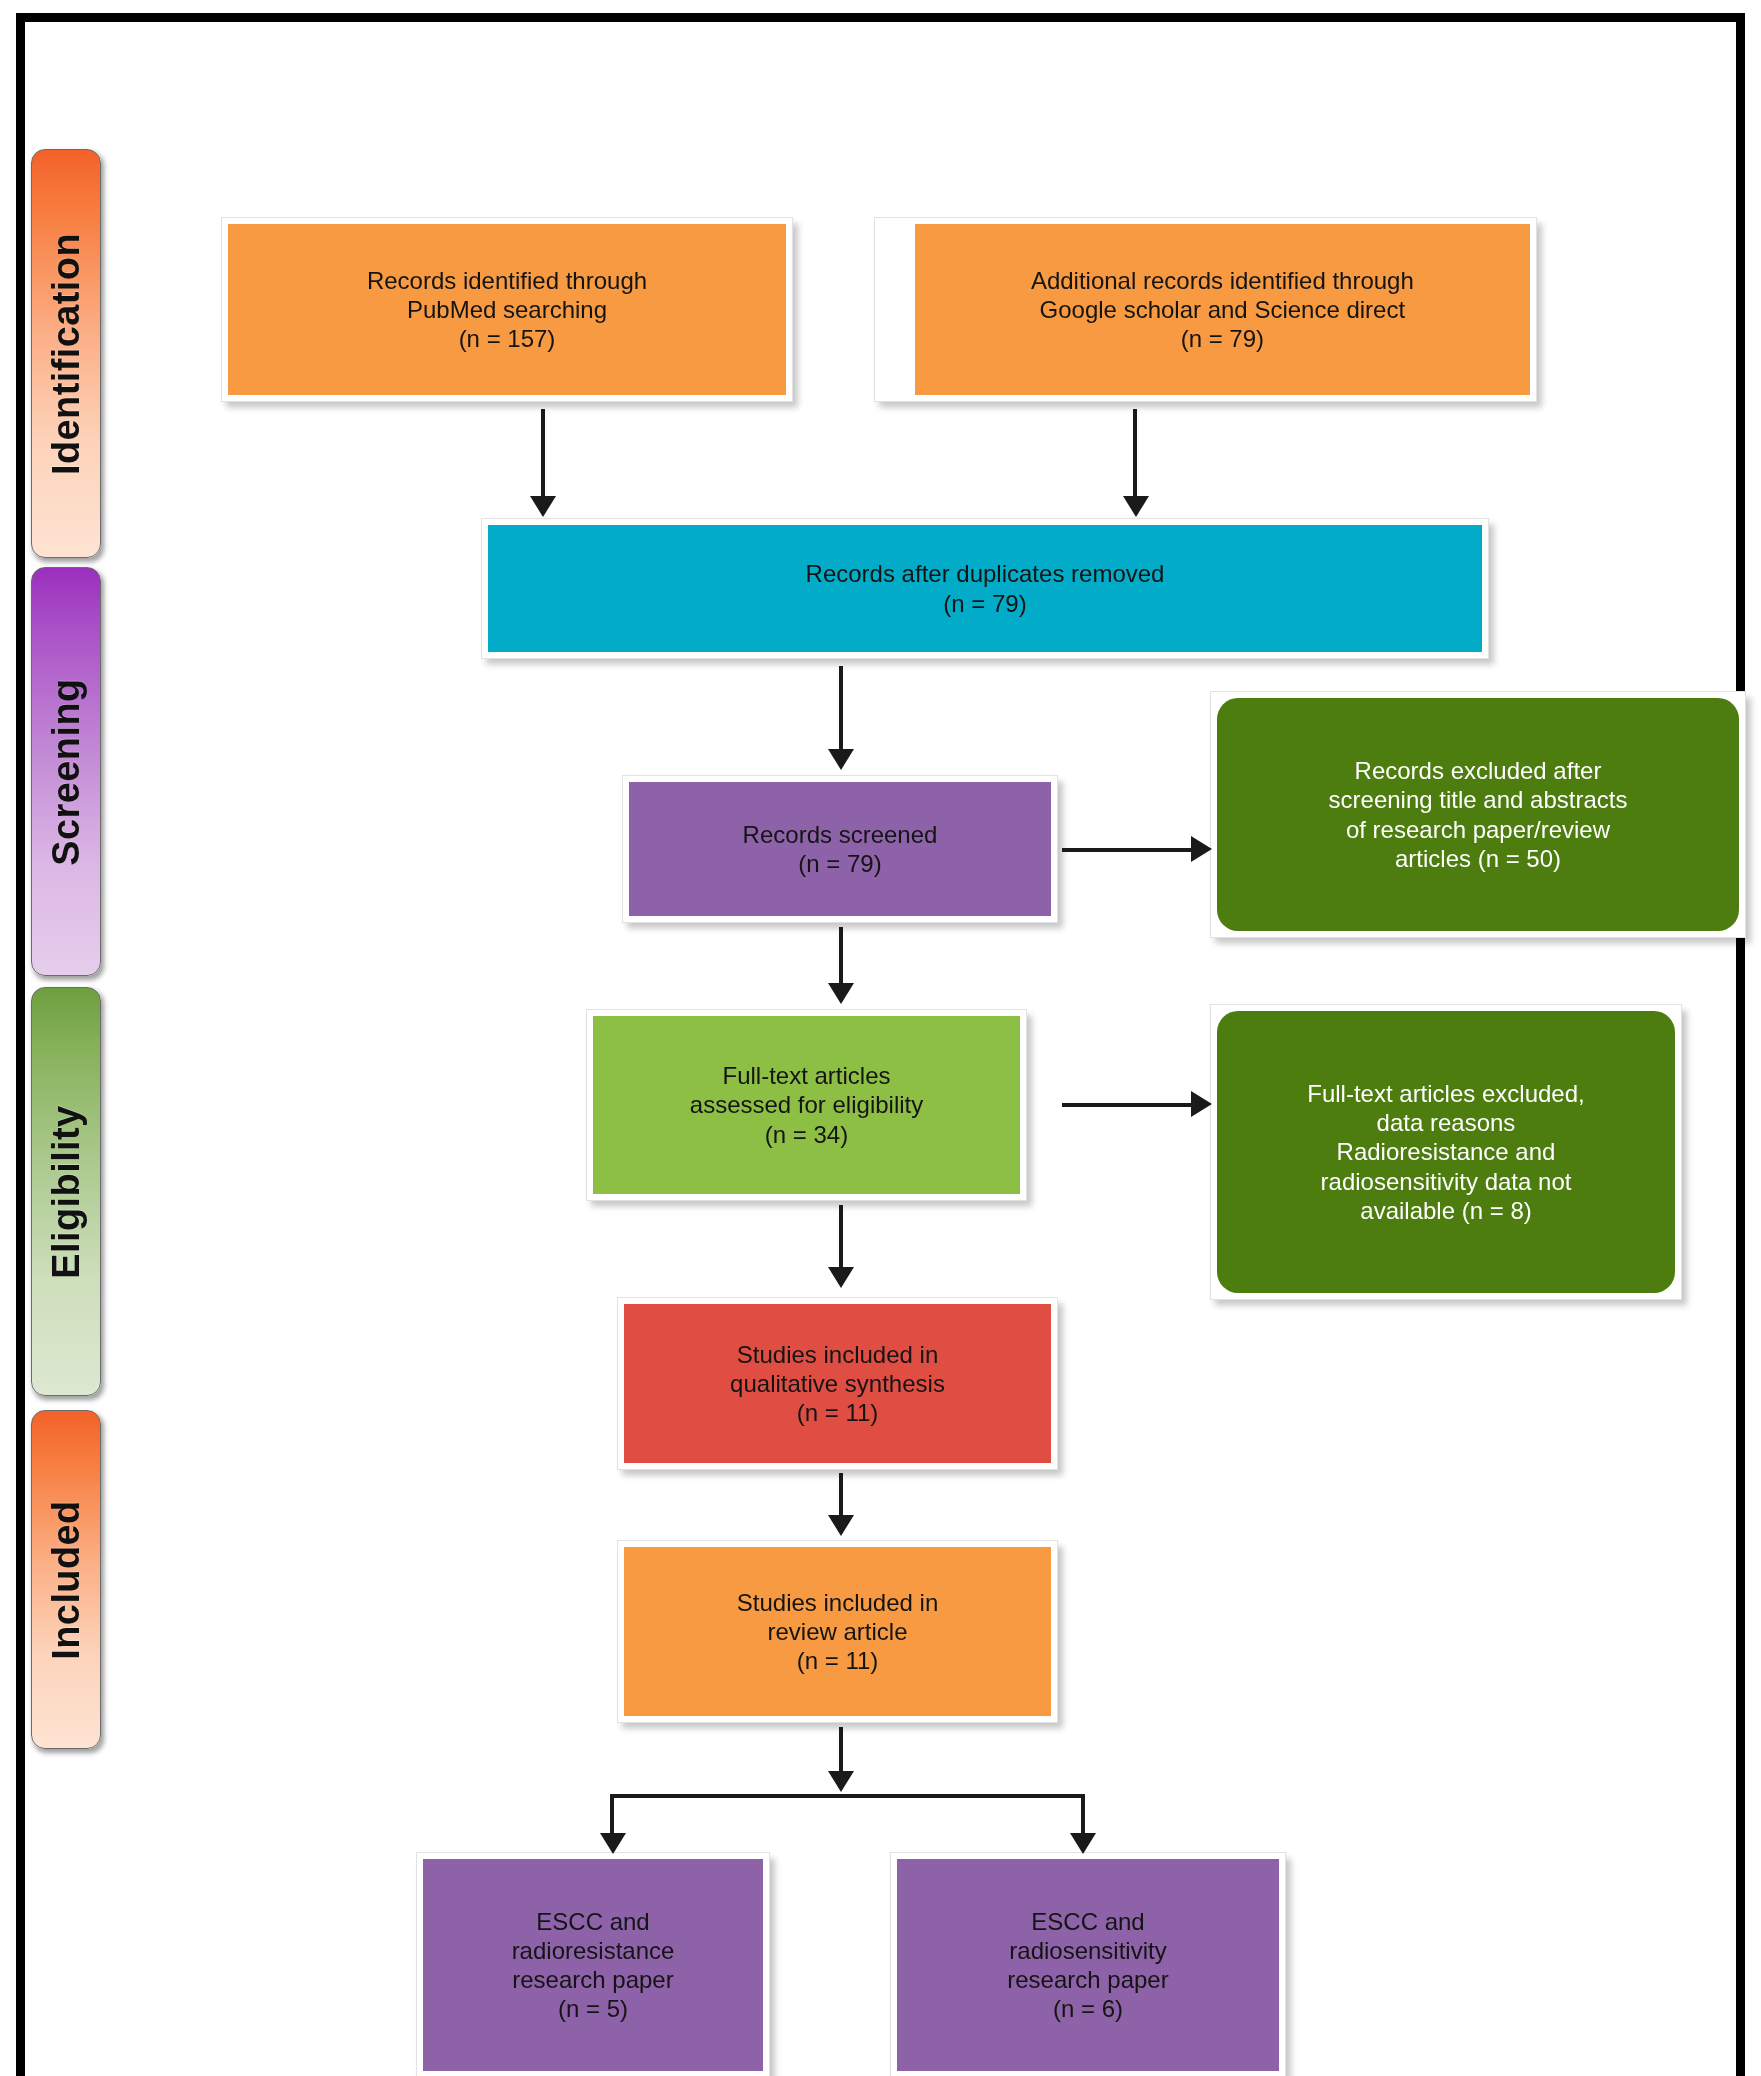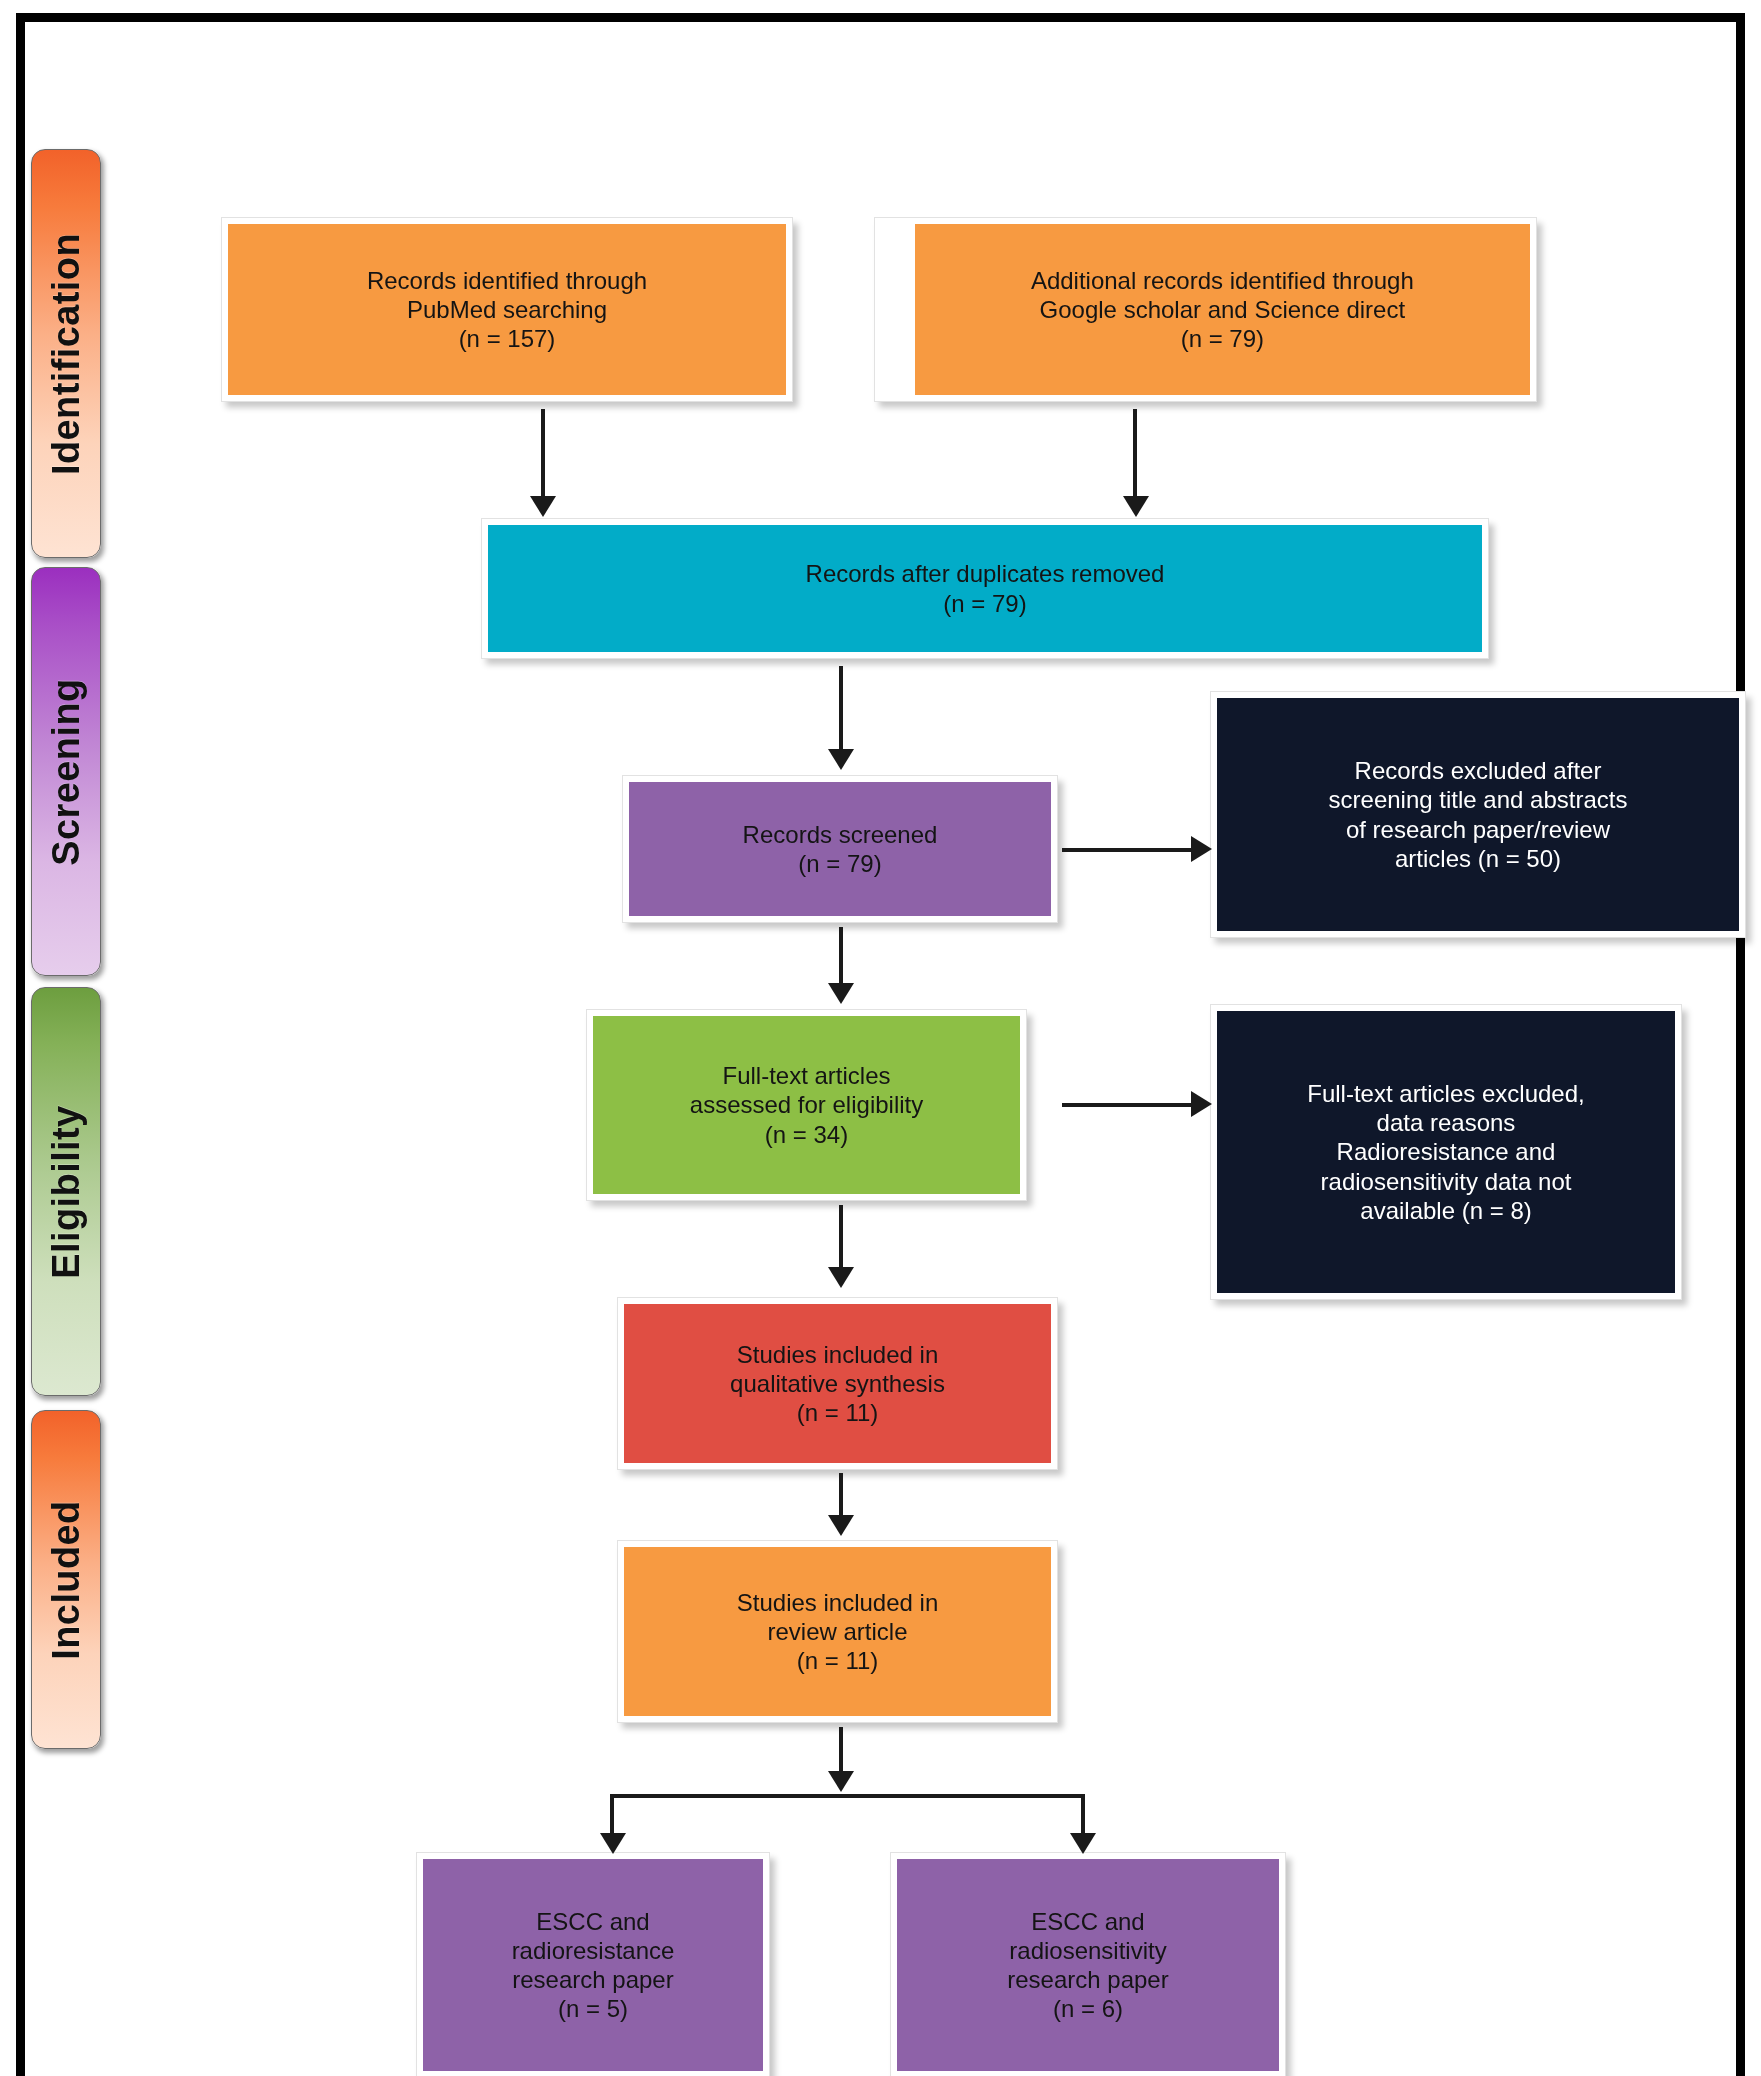--- a/index.html
+++ b/index.html
@@ -99,21 +99,21 @@
     font-size: 24px;
     color: #141414;
   }
   .node .fill .ln { display: block; white-space: nowrap; }
 
   .n-orange  .fill { background: #F79A41; }
   .n-cyan    .fill { background: #02ACC8; }
   .n-purple  .fill { background: #8E62A8; }
   .n-green   .fill { background: #8DBF45; }
   .n-red     .fill { background: #E04E43; }
-  .n-black   .fill { background: #0f172a; color: #ffffff; }
+  .n-black   .fill { background: #4d7c0f; color: #ffffff; border-radius: 21px; }
 
   
   #box-pubmed      { left: 221px;  top: 217px;  width: 572px;  height: 185px; }
   #box-additional  { left: 874px; top: 217px;  width: 663px;  height: 185px; padding-left: 40px; }
   #box-dedup       { left: 481px;  top: 518px;  width: 1008px; height: 141px; }
   #box-screened    { left: 622px;  top: 775px; width: 436px;  height: 148px; }
   #box-excl-screen { left: 1210px; top: 691px;  width: 536px;  height: 247px; }
   #box-fulltext    { left: 586px;  top: 1009px; width: 441px;  height: 192px; }
   #box-excl-full   { left: 1210px; top: 1004px; width: 472px;  height: 296px; }
   #box-qual        { left: 617px;  top: 1297px; width: 441px;  height: 173px; }

